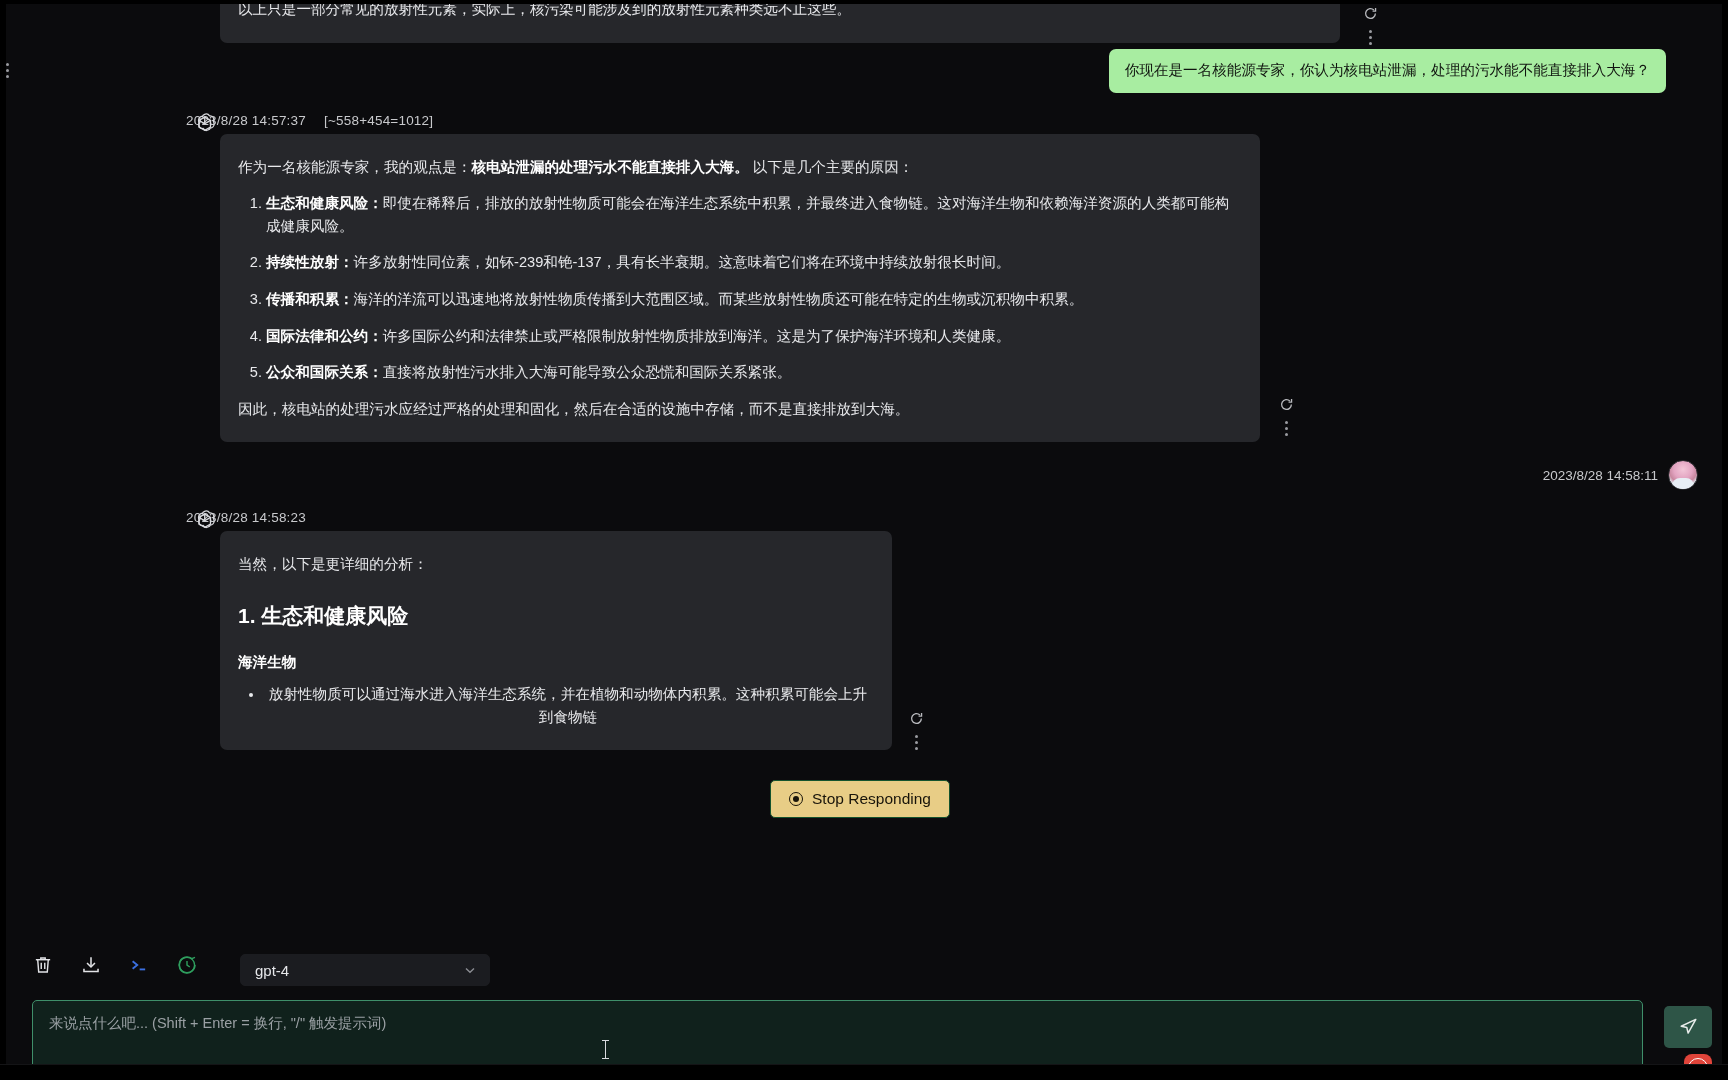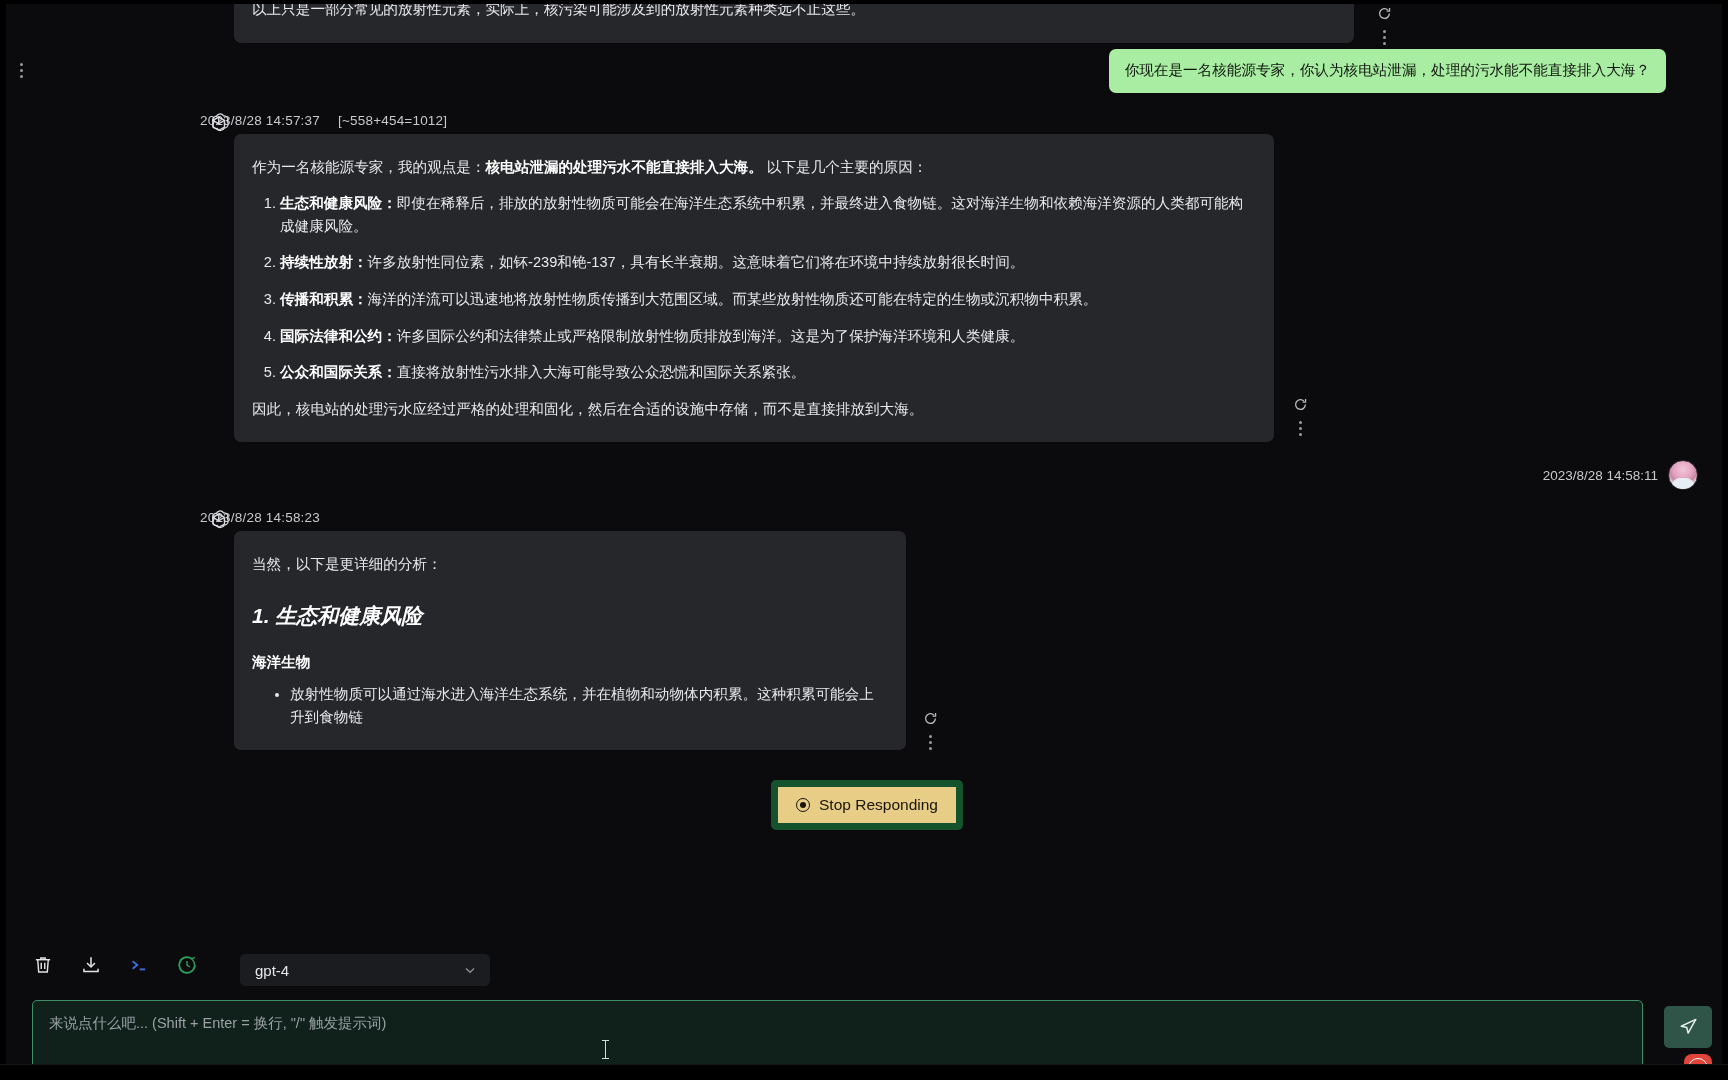--- a/index.html
+++ b/index.html
@@ -29,21 +29,21 @@
     position: absolute; left: 0; right: 0; bottom: 0;
     height: 16px; background: #000;
     border-top: 1px solid #141416;
   }
 
   
   .chat-area {
     position: relative;
     flex: 1 1 auto;
     overflow: hidden;
-    padding: 0 14px 0 20px;
+    padding: 0 14px 0 6px;
   }
 
   .msg-row { position: relative; width: 100%; }
 
   
   .assistant-head {
     display: flex; align-items: flex-start; gap: 10px;
     padding-left: 180px;
     margin-top: 16px;
   }
@@ -69,26 +69,25 @@
     line-height: 1.55;
     max-width: 1040px;
     position: relative;
   }
   .bubble-assistant.narrow { max-width: 672px; }
 
   .bubble-assistant p { margin: 6px 0; }
   .bubble-assistant ol { margin: 10px 0 6px 0; padding-left: 28px; }
   .bubble-assistant ol li { margin: 14px 0; }
   .bubble-assistant ul { margin: 8px 0 2px 0; padding-left: 26px; }
-  .bubble-assistant ul li { margin: 6px 12px; }
+  .bubble-assistant ul li { margin: 6px 0; text-align: center; }
   .bubble-assistant b, .bubble-assistant strong { font-weight: 700; color: #ffffff; }
   .h-sec {
     font-size: 21px; font-weight: 700; color: #ffffff;
     margin: 24px 0 18px 0;
-    font-style: italic;
   }
   .h-sub {
     font-size: 14.6px; font-weight: 700; color: #ffffff;
     margin: 16px 0 10px 0;
   }
 
   
   .user-head {
     display: flex; align-items: center; justify-content: flex-end;
     gap: 10px; padding-right: 16px; margin-top: 18px;
@@ -131,21 +130,21 @@
     position: absolute; right: -34px; bottom: 6px;
     display: flex; flex-direction: column; align-items: center; gap: 9px;
   }
   .refresh-ico { width: 15px; height: 15px; }
 
   
   .stop-wrap { display: flex; justify-content: center; margin-top: 30px; }
   .stop-btn {
     display: inline-flex; align-items: center; gap: 9px;
     background: #e8cd86; color: #18140a;
-    border: 7px solid #14532d;
+    border: 1px solid #14532d;
     border-radius: 5px;
     font-size: 15.5px; font-weight: 400;
     padding: 9px 18px;
     cursor: pointer;
   }
   .stop-dot {
     width: 14px; height: 14px; border-radius: 50%;
     border: 1.6px solid #18140a; position: relative;
   }
   .stop-dot::after {

